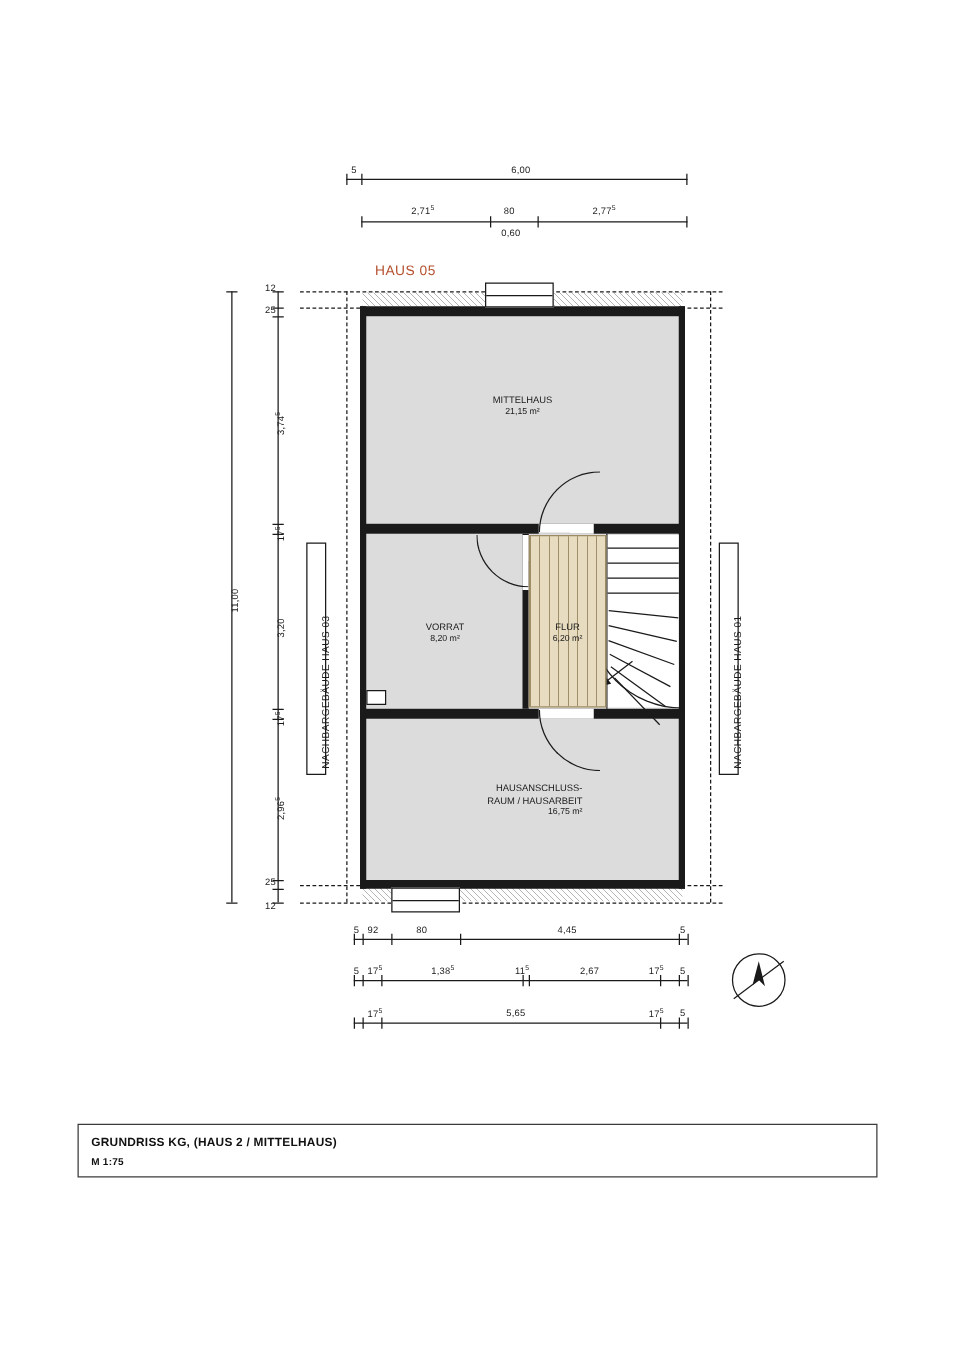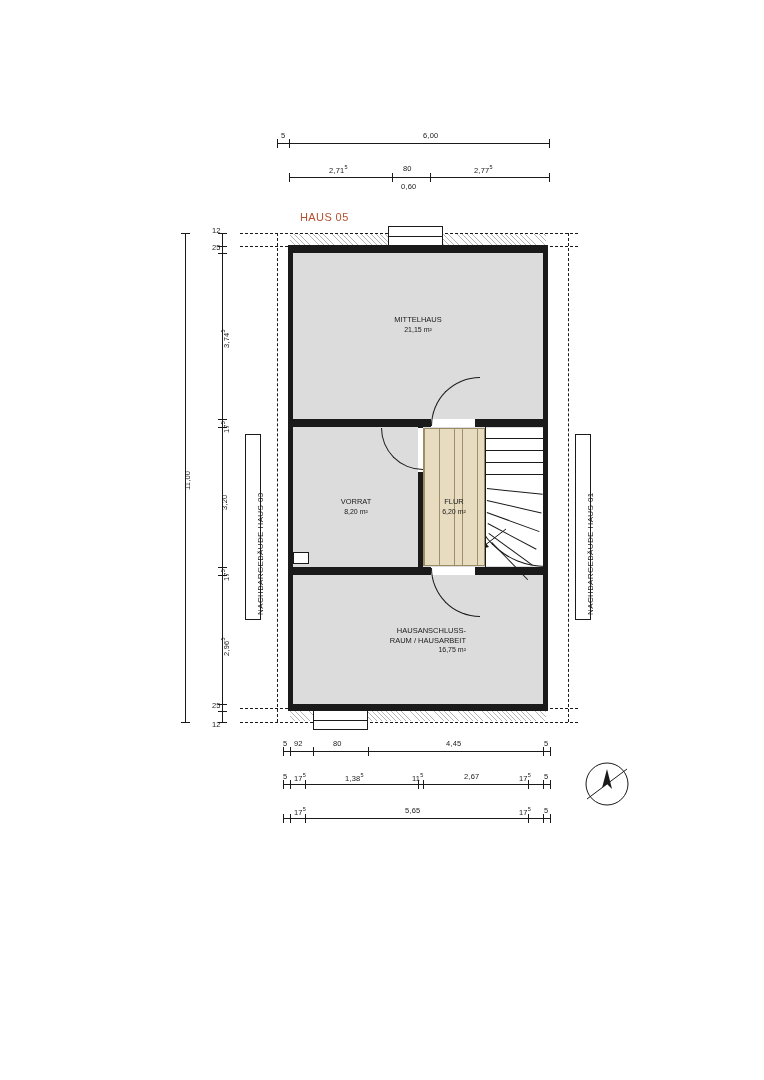--- a/index.html
+++ b/index.html
@@ -189,21 +189,21 @@
 </head>
 <body>
 
 <div class="page">
 
   <div class="dimline h" style="left:277px; top:143px; width:273px;"></div>
   <div class="tick" style="left:277px; top:139px;"></div>
   <div class="tick" style="left:289px; top:139px;"></div>
   <div class="tick" style="left:549px; top:139px;"></div>
   <div class="dimtext" style="left:281px; top:131px;"><span>5</span></div>
-  <div class="dimtext" style="left:409px; top:131px;margin-left:14px;"><span>6,00</span></div>
+  <div class="dimtext" style="left:409px; top:131px;"><span>6,00</span></div>
 
   <div class="dimline h" style="left:289px; top:177px; width:261px;"></div>
   <div class="tick" style="left:289px; top:173px;"></div>
   <div class="tick" style="left:392px; top:173px;"></div>
   <div class="tick" style="left:430px; top:173px;"></div>
   <div class="tick" style="left:549px; top:173px;"></div>
   <div class="dimtext" style="left:329px; top:164px;"><span>2,71</span><sup>5</sup></div>
   <div class="dimtext" style="left:403px; top:164px;"><span>80</span></div>
   <div class="dimtext" style="left:474px; top:164px;"><span>2,77</span><sup>5</sup></div>
   <div class="dimtext" style="left:401px; top:182px;"><span>0,60</span></div>
@@ -370,14 +370,18 @@
   <div class="dimtext" style="left:405px; top:806px;"><span>5,65</span></div>
   <div class="dimtext" style="left:519px; top:806px;"><span>17</span><sup>5</sup></div>
   <div class="dimtext" style="left:544px; top:806px;"><span>5</span></div>
 
   <svg id="north-arrow" style="left:578px; top:755px; width:58px; height:58px;" viewBox="0 0 58 58">
     <circle cx="29" cy="29" r="21" fill="none" stroke="#1a1a1a" stroke-width="1"></circle>
     <line x1="9" y1="44" x2="49" y2="14" stroke="#1a1a1a" stroke-width="1"></line>
     <polygon points="29,14 34,34 29,29 24,33" fill="#1a1a1a"></polygon>
   </svg>
 
+  <div id="title-block" style="left:62px; top:899px; width:640px; height:43px;">
+    <div class="tb-main" style="position:absolute; left:10px; top:9px;">GRUNDRISS KG, (HAUS 2 / MITTELHAUS)</div>
+    <div class="tb-sub" style="position:absolute; left:10px; top:23px;">M 1:75</div>
+  </div>
 
 </div>
 
 </body></html>

